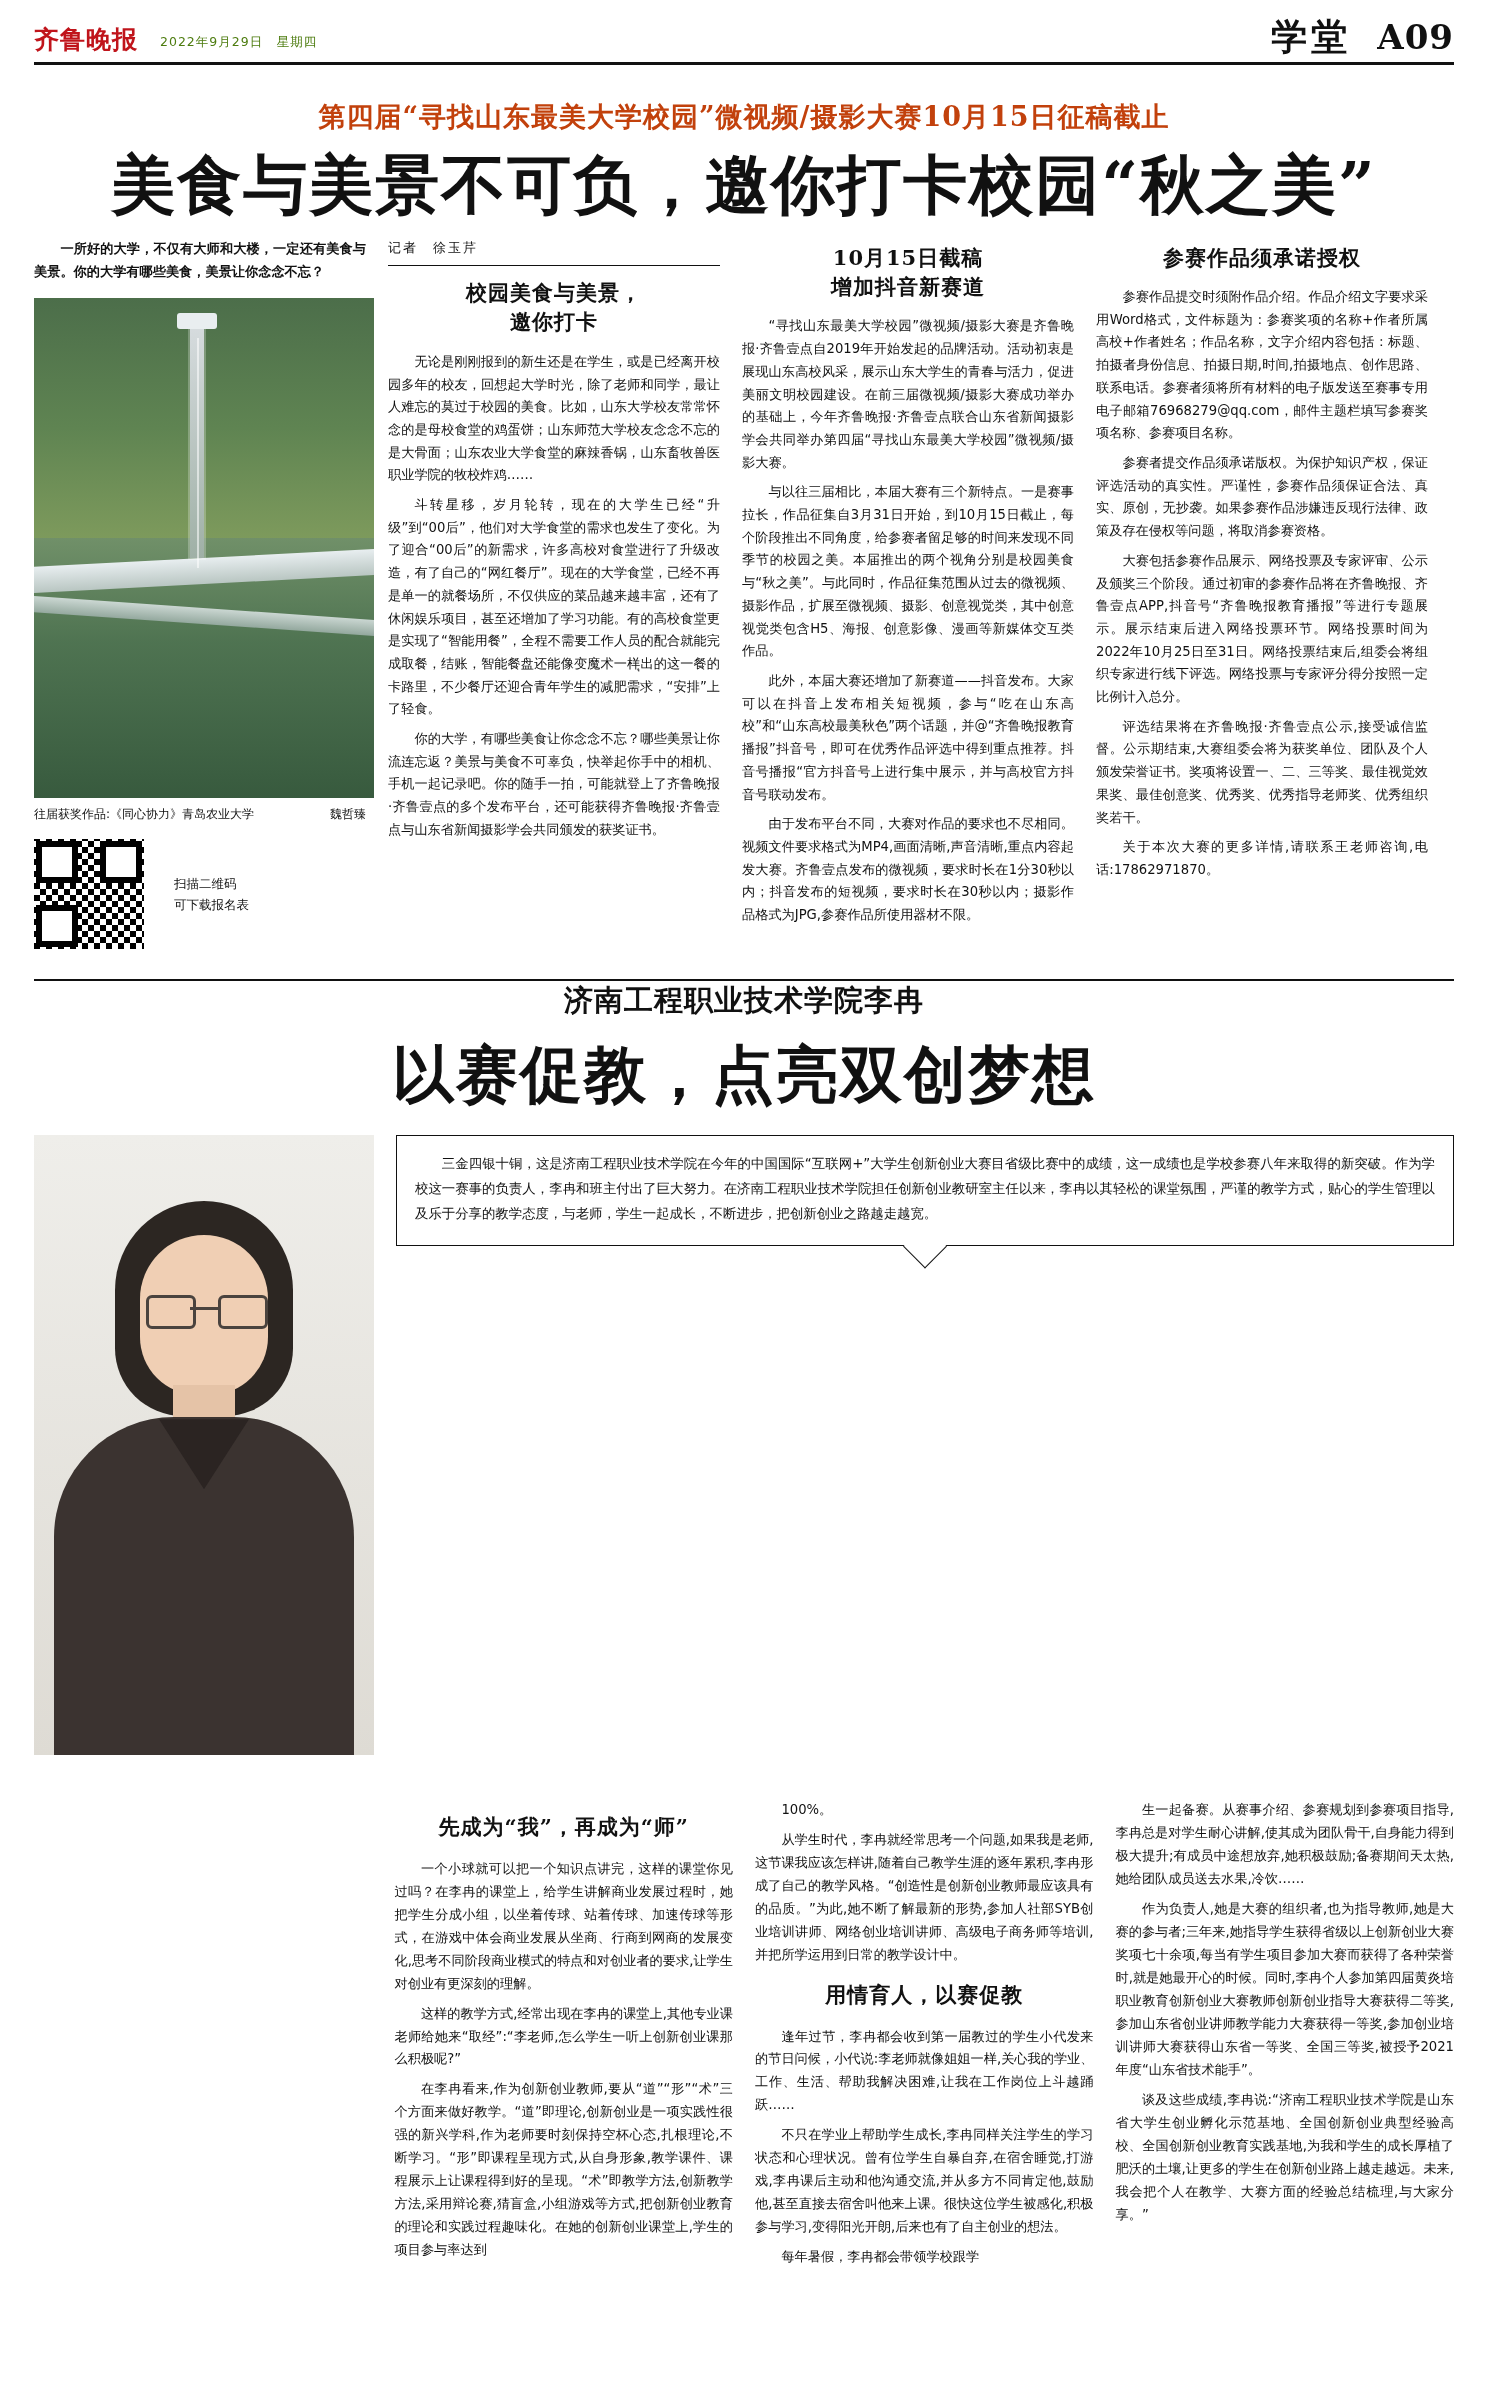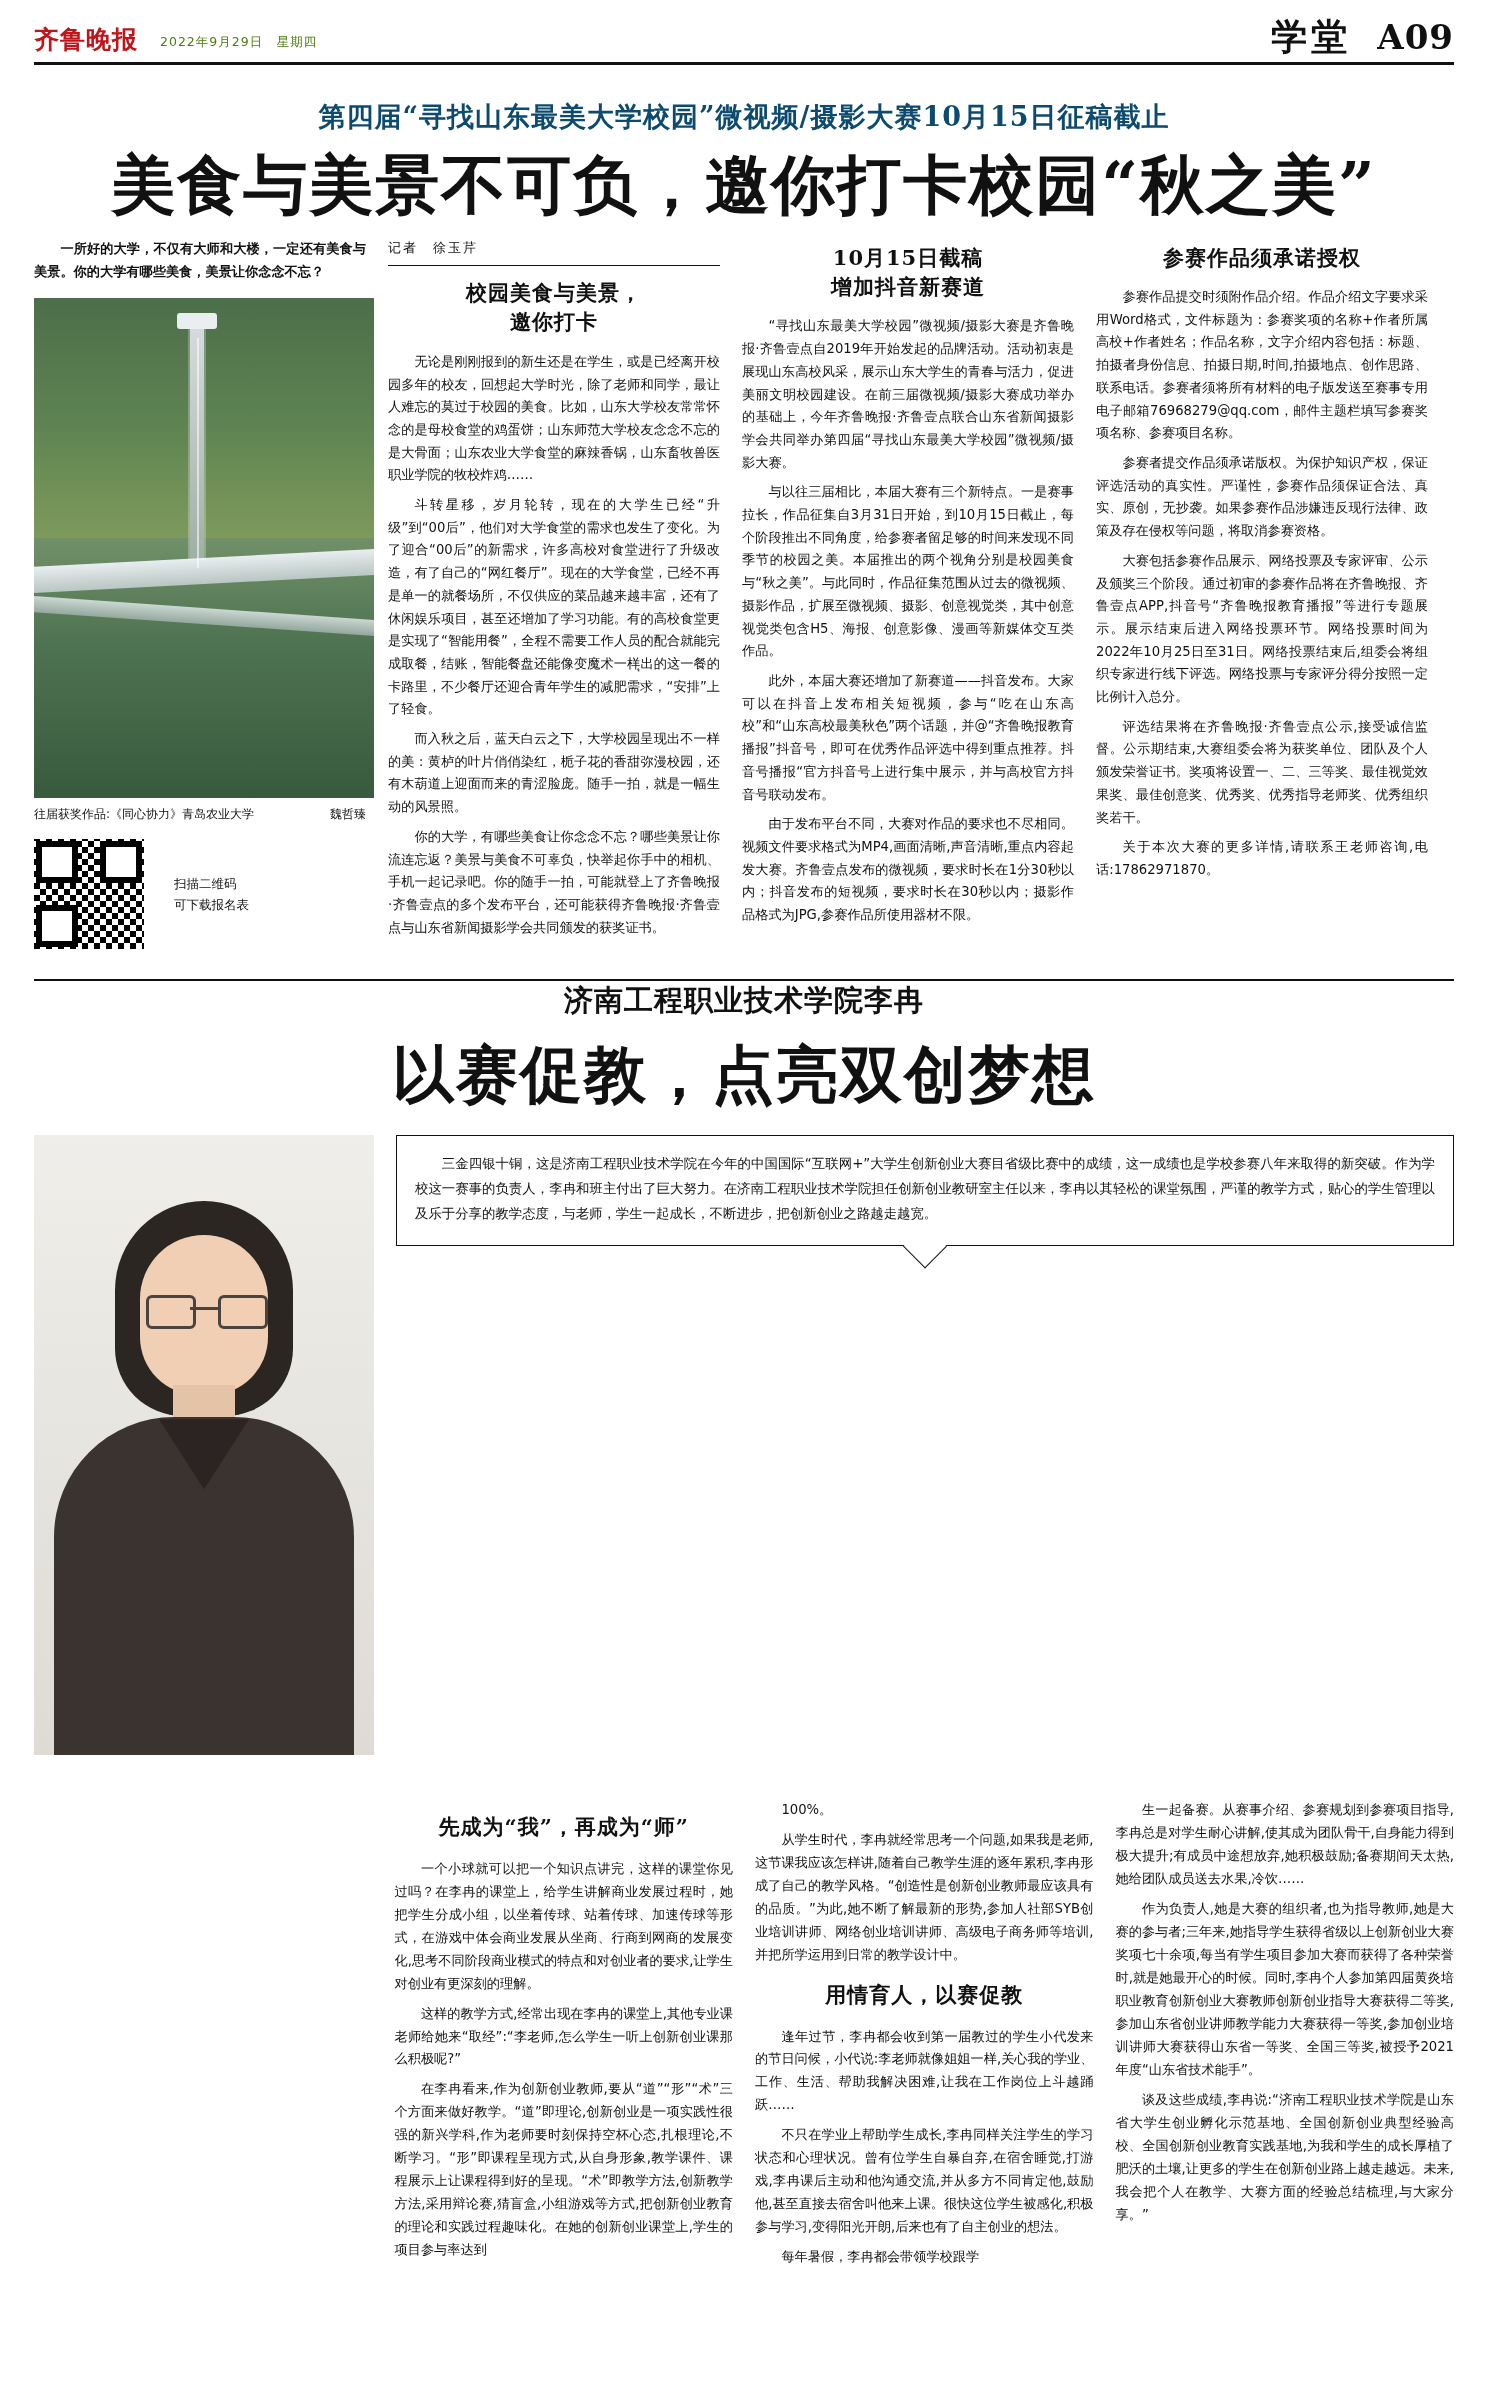--- a/index.html
+++ b/index.html
@@ -63,21 +63,21 @@
   
   .art1{
     padding-top:34px;
   }
   .shoulder{
     text-align:center;
     font-family:"DejaVu Serif","Liberation Serif",serif;
     font-size:27px;
     font-weight:bold;
     letter-spacing:1px;
-    color:#0c4a6e;
+    color:#c2410c;
     margin-bottom:14px;
   }
   .main-head{
     text-align:center;
     font-family:"DejaVu Serif","Liberation Serif",serif;
     font-size:64px;
     font-weight:bold;
     letter-spacing:2px;
     line-height:1.12;
     margin:4px 0 16px 0;
@@ -354,21 +354,20 @@
           </div>
         </div>
       </div>
 
       <div class="col">
         <div class="byline">记者　徐玉芹</div>
         <div class="sub-head" style="white-space:pre-line">校园美食与美景，
 邀你打卡</div>
         <p>无论是刚刚报到的新生还是在学生，或是已经离开校园多年的校友，回想起大学时光，除了老师和同学，最让人难忘的莫过于校园的美食。比如，山东大学校友常常怀念的是母校食堂的鸡蛋饼；山东师范大学校友念念不忘的是大骨面；山东农业大学食堂的麻辣香锅，山东畜牧兽医职业学院的牧校炸鸡……</p>
         <p>斗转星移，岁月轮转，现在的大学生已经“升级”到“00后”，他们对大学食堂的需求也发生了变化。为了迎合“00后”的新需求，许多高校对食堂进行了升级改造，有了自己的“网红餐厅”。现在的大学食堂，已经不再是单一的就餐场所，不仅供应的菜品越来越丰富，还有了休闲娱乐项目，甚至还增加了学习功能。有的高校食堂更是实现了“智能用餐”，全程不需要工作人员的配合就能完成取餐，结账，智能餐盘还能像变魔术一样ุ出的这一餐的卡路里，不少餐厅还迎合青年学生的减肥需求，“安排”上了轻食。</p>
-        <p>而入秋之后，蓝天白云之下，大学校园呈现出不一样的美：黄栌的叶片俏俏染红，栀子花的香甜弥漫校园，还有木葫道上迎面而来的青涩脸庞。随手一拍，就是一幅生动的风景照。</p>
         <p>你的大学，有哪些美食让你念念不忘？哪些美景让你流连忘返？美景与美食不可辜负，快举起你手中的相机、手机一起记录吧。你的随手一拍，可能就登上了齐鲁晚报·齐鲁壹点的多个发布平台，还可能获得齐鲁晚报·齐鲁壹点与山东省新闻摄影学会共同颁发的获奖证书。</p>
       </div>
 
       <div class="col">
         <div class="sub-head" style="white-space:pre-line">10月15日截稿
 增加抖音新赛道</div>
         <p>“寻找山东最美大学校园”微视频/摄影大赛是齐鲁晚报·齐鲁壹点自2019年开始发起的品牌活动。活动初衷是展现山东高校风采，展示山东大学生的青春与活力，促进美丽文明校园建设。在前三届微视频/摄影大赛成功举办的基础上，今年齐鲁晚报·齐鲁壹点联合山东省新闻摄影学会共同举办第四届“寻找山东最美大学校园”微视频/摄影大赛。</p>
         <p>与以往三届相比，本届大赛有三个新特点。一是赛事拉长，作品征集自3月31日开始，到10月15日截止，每个阶段推出不同角度，给参赛者留足够的时间来发现不同季节的校园之美。本届推出的两个视角分别是校园美食与“秋之美”。与此同时，作品征集范围从过去的微视频、摄影作品，扩展至微视频、摄影、创意视觉类，其中创意视觉类包含H5、海报、创意影像、漫画等新媒体交互类作品。</p>
         <p>此外，本届大赛还增加了新赛道——抖音发布。大家可以在抖音上发布相关短视频，参与“吃在山东高校”和“山东高校最美秋色”两个话题，并@“齐鲁晚报教育播报”抖音号，即可在优秀作品评选中得到重点推荐。抖音号播报“官方抖音号上进行集中展示，并与高校官方抖音号联动发布。</p>
         <p>由于发布平台不同，大赛对作品的要求也不尽相同。视频文件要求格式为MP4,画面清晰,声音清晰,重点内容起发大赛。齐鲁壹点发布的微视频，要求时长在1分30秒以内；抖音发布的短视频，要求时长在30秒以内；摄影作品格式为JPG,参赛作品所使用器材不限。</p>

